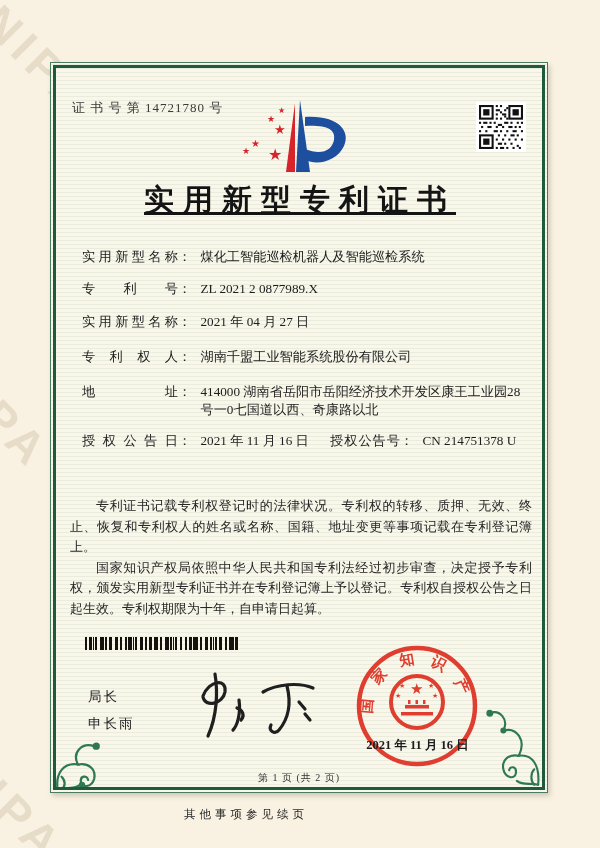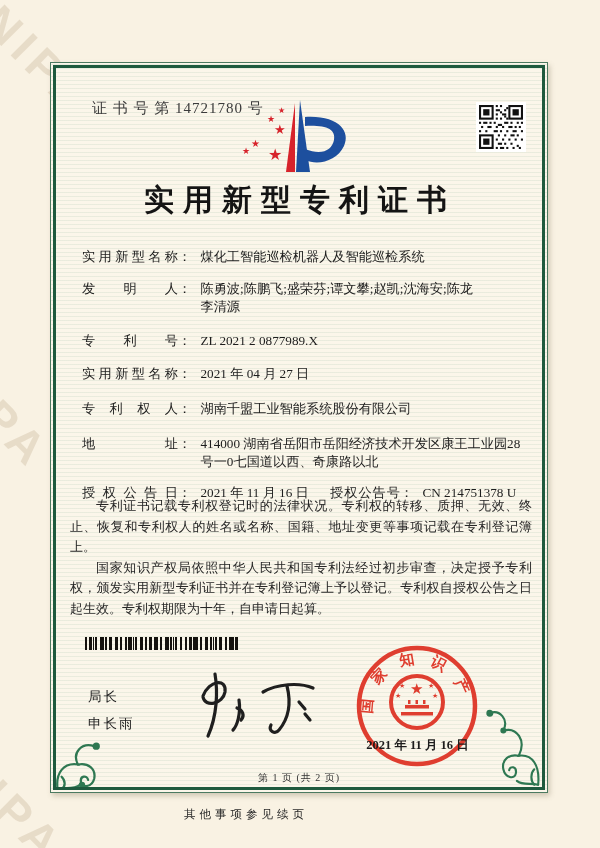--- a/index.html
+++ b/index.html
@@ -17,25 +17,25 @@
   .wm5{left:250px;top:52px;color:rgba(233,172,166,.42);}
   .wm6{left:205px;top:452px;color:rgba(210,190,165,.25);}
 
   
   .frame-bg{position:absolute;left:50px;top:62px;width:498px;height:731px;
       background:#fbf6ea repeating-linear-gradient(0deg,rgba(148,184,158,.17) 0 1px,rgba(0,0,0,0) 1px 4px);}
   .frame{position:absolute;left:50px;top:62px;width:498px;height:731px;border:1px solid #4c7a60;
       box-shadow:2px 3px 5px rgba(120,105,80,.3);pointer-events:none;box-sizing:border-box;}
   .frame::before{content:"";position:absolute;inset:2px;border:3px solid #1e5a3e;}
 
-  .cert-no{position:absolute;left:92px;top:99px;font-size:15px;color:#3b3b3b;letter-spacing:1px;}
+  .cert-no{position:absolute;left:72px;top:99px;font-size:13px;color:#3b3b3b;letter-spacing:1px;}
   .logo{position:absolute;left:238px;top:96px;width:124px;height:84px;}
   .qr{position:absolute;left:476px;top:102px;width:50px;height:50px;background:#fff;padding:3px;box-sizing:border-box;}
   .title{position:absolute;left:0;top:180px;width:600px;text-align:center;font-size:30px;
-      font-weight:bold;letter-spacing:9px;color:#141414;}
+      font-weight:bold;letter-spacing:9px;color:#141414;text-decoration:underline;}
 
   
   .fields{position:absolute;left:82px;top:248px;width:450px;font-size:13.2px;color:#1d1d1d;line-height:18px;}
   .row{margin-bottom:14px;position:relative;}
   .row.r-inv{margin-bottom:16px;} .row.r-pno{margin-bottom:15px;}
   .row.r-app{margin-bottom:17px;} .row.r-own{margin-bottom:17px;} .row.r-addr{margin-bottom:8px;}
   .lbl{display:inline-block;width:96px;text-align:justify;text-align-last:justify;vertical-align:top;}
   .colon{vertical-align:top;}
   .val{display:inline-block;white-space:pre-line;vertical-align:top;margin-left:6px;max-width:330px;}
   .grant2{position:absolute;left:248px;top:0;white-space:nowrap;}
@@ -172,25 +172,20 @@
     </svg>
   </div>
 
   <div class="title">实用新型专利证书</div>
 
   <div class="fields">
     <div class="row">
       <span class="lbl">实用新型名称</span><span class="colon">：</span>
       <span class="val">煤化工智能巡检机器人及智能巡检系统</span>
     </div>
-    <div class="row r-inv">
-      <span class="lbl">发明人</span><span class="colon">：</span>
-      <span class="val">陈勇波;陈鹏飞;盛荣芬;谭文攀;赵凯;沈海安;陈龙
-李清源</span>
-    </div>
     <div class="row r-pno">
       <span class="lbl">专利号</span><span class="colon">：</span>
       <span class="val">ZL 2021 2 0877989.X</span>
     </div>
     <div class="row r-app">
       <span class="lbl">实用新型名称</span><span class="colon">：</span>
       <span class="val">2021 年 04 月 27 日</span>
     </div>
     <div class="row r-own">
       <span class="lbl">专利权人</span><span class="colon">：</span>

